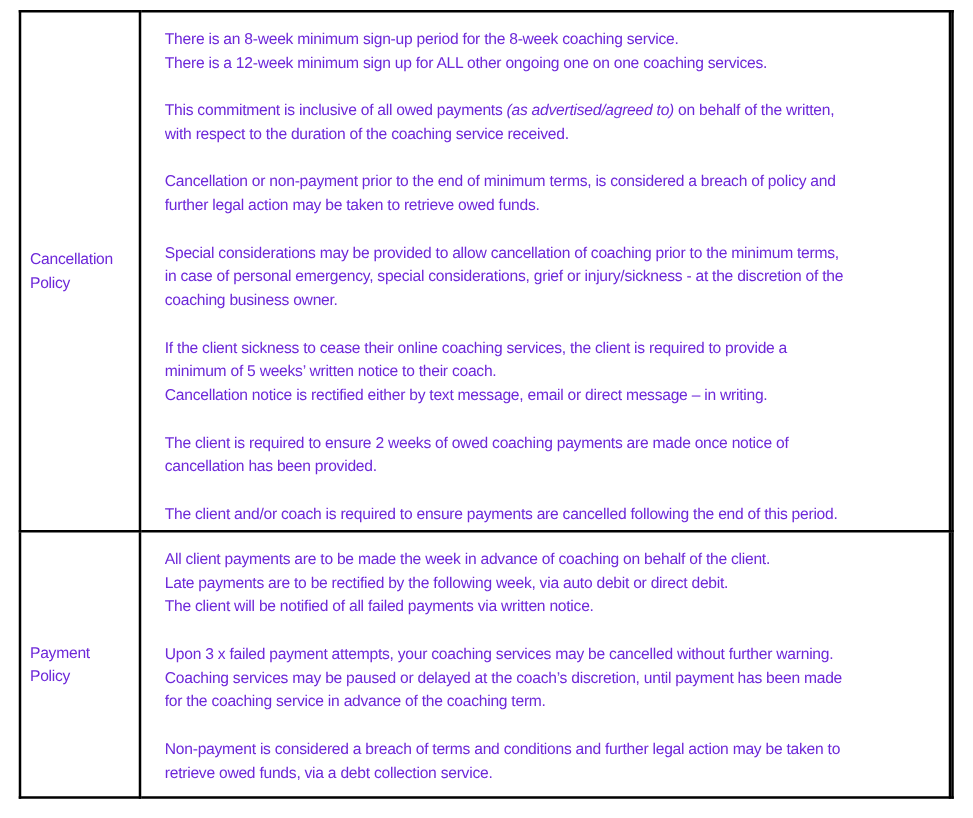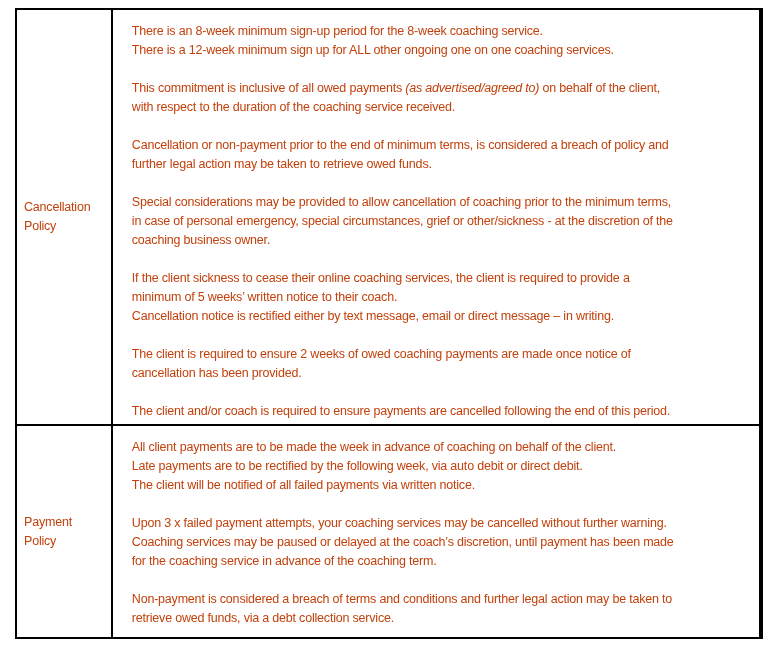--- a/index.html
+++ b/index.html
@@ -18,21 +18,21 @@
     position: absolute;
     left: 15px; top: 8px;
     border-collapse: collapse;
     table-layout: fixed;
     width: 748px;
   }
   td {
     border: 2px solid #000000;
     font-size: 12.5px;
     letter-spacing: -0.2px;
-    color: #c2410c;
+    color: #6d28d9;
   }
   td.label-cell {
     width: 93px;
     vertical-align: middle;
     padding-left: 7px;
     padding-right: 4px;
     line-height: 19px;
   }
   td.content-cell {
     width: 629px;
@@ -65,28 +65,28 @@
     <tbody>
         <tr class="row-cancellation">
       <td class="label-cell">
         <div class="label">Cancellation Policy</div>
       </td>
       <td class="content-cell">
         <div class="content">
               <div class="line">There is an 8-week minimum sign-up period for the 8-week coaching service.</div>
               <div class="line">There is a 12-week minimum sign up for ALL other ongoing one on one coaching services.</div>
               <div class="line">&nbsp;</div>
-              <div class="line"><span>This commitment is inclusive of all owed payments </span><em>(as advertised/agreed to)</em><span> on behalf of the client,</span></div>
+              <div class="line"><span>This commitment is inclusive of all owed payments </span><em>(as advertised/agreed to)</em><span> on behalf of the written,</span></div>
               <div class="line">with respect to the duration of the coaching service received.</div>
               <div class="line">&nbsp;</div>
               <div class="line">Cancellation or non-payment prior to the end of minimum terms, is considered a breach of policy and</div>
               <div class="line">further legal action may be taken to retrieve owed funds.</div>
               <div class="line">&nbsp;</div>
               <div class="line">Special considerations may be provided to allow cancellation of coaching prior to the minimum terms,</div>
-              <div class="line">in case of personal emergency, special circumstances, grief or other/sickness - at the discretion of the</div>
+              <div class="line">in case of personal emergency, special considerations, grief or injury/sickness - at the discretion of the</div>
               <div class="line">coaching business owner.</div>
               <div class="line">&nbsp;</div>
               <div class="line">If the client sickness to cease their online coaching services, the client is required to provide a</div>
               <div class="line">minimum of 5 weeks’ written notice to their coach.</div>
               <div class="line">Cancellation notice is rectified either by text message, email or direct message – in writing.</div>
               <div class="line">&nbsp;</div>
               <div class="line">The client is required to ensure 2 weeks of owed coaching payments are made once notice of</div>
               <div class="line">cancellation has been provided.</div>
               <div class="line">&nbsp;</div>
               <div class="line">The client and/or coach is required to ensure payments are cancelled following the end of this period.</div>

